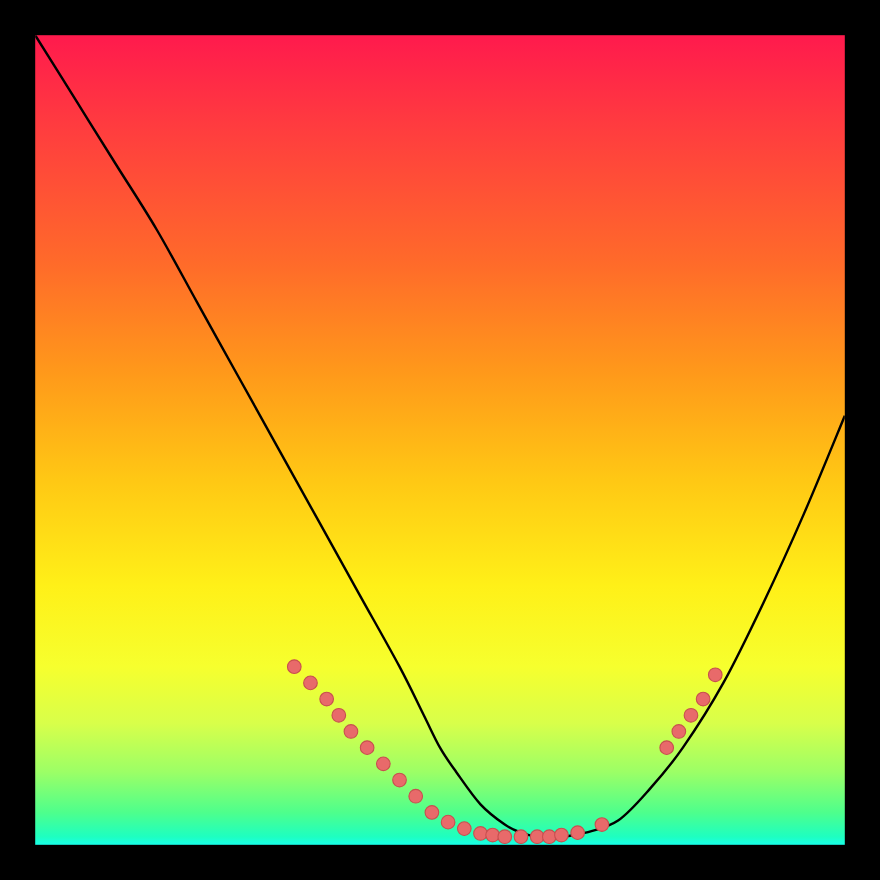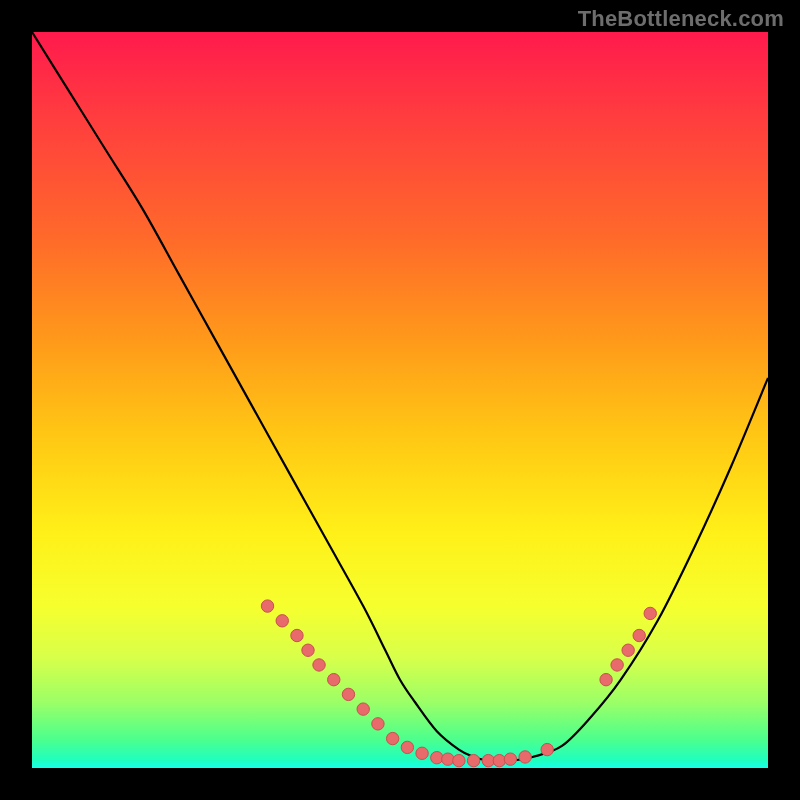--- a/index.html
+++ b/index.html
@@ -90,14 +90,13 @@
           <circle cx="493.12" cy="724.96" r="6.2" fill="#e86a6a" stroke="#c84f4f" stroke-width="1"></circle>
           <circle cx="515.1999999999999" cy="717.6" r="6.2" fill="#e86a6a" stroke="#c84f4f" stroke-width="1"></circle>
           <circle cx="574.08" cy="647.6800000000001" r="6.2" fill="#e86a6a" stroke="#c84f4f" stroke-width="1"></circle>
           <circle cx="585.12" cy="632.96" r="6.2" fill="#e86a6a" stroke="#c84f4f" stroke-width="1"></circle>
           <circle cx="596.1600000000001" cy="618.24" r="6.2" fill="#e86a6a" stroke="#c84f4f" stroke-width="1"></circle>
           <circle cx="607.1999999999999" cy="603.52" r="6.2" fill="#e86a6a" stroke="#c84f4f" stroke-width="1"></circle>
           <circle cx="618.24" cy="581.44" r="6.2" fill="#e86a6a" stroke="#c84f4f" stroke-width="1"></circle>
         </g>
     </svg>
   </div>
-  <div class="watermark">TheBottleneck.com</div>
 </div>
 
 </body></html>

